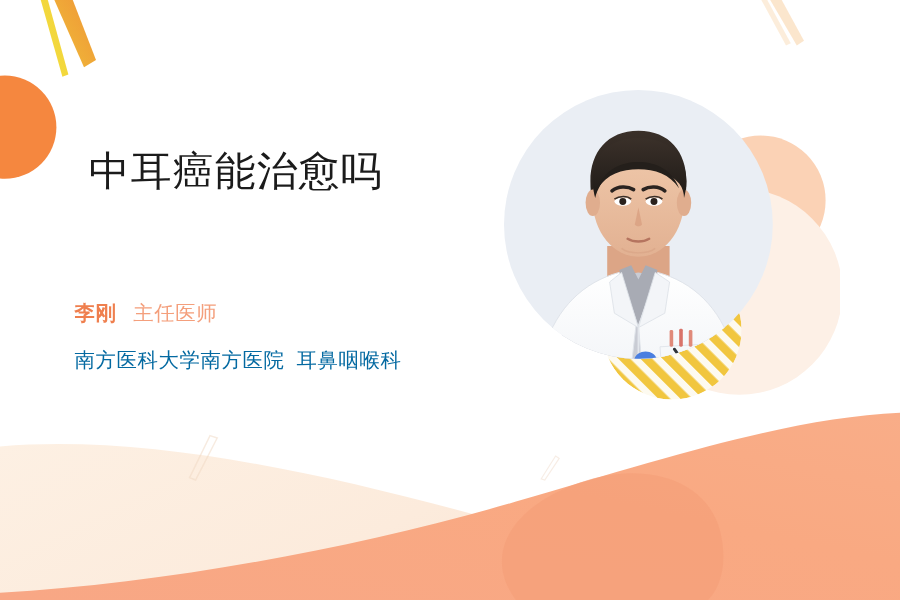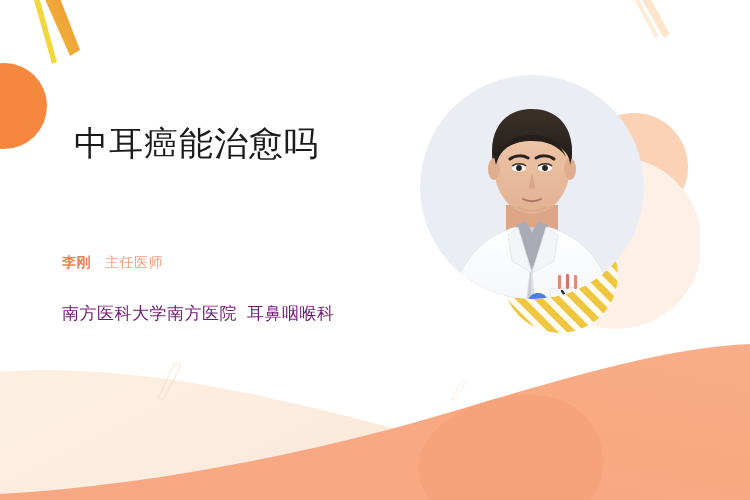--- a/index.html
+++ b/index.html
@@ -58,39 +58,39 @@
     white-space: nowrap;
   }
 
   #doctor-info {
     position: absolute;
     left: 62px;
     top: 248px;
     z-index: 3;
   }
   #doctor-line-1 {
-    font-size: 14px;
+    font-size: 17px;
     line-height: 28px;
     white-space: nowrap;
     letter-spacing: 0.5px;
   }
   #doctor-name {
     font-weight: bold;
     color: #ef7f4e;
     margin-right: 14px;
   }
   #doctor-title {
     color: #f49f7c;
   }
   #doctor-line-2 {
     font-size: 17px;
     line-height: 28px;
-    color: #701a75;
+    color: #0369a1;
     white-space: nowrap;
-    margin-top: 24px;
+    margin-top: 11px;
     letter-spacing: 0.5px;
   }
   #hospital-dept { margin-left: 10px; }
 </style>
 </head>
 <body>
 
 <div id="card">
 
   <svg id="bg-decor" viewBox="0 0 750 500" xmlns="http://www.w3.org/2000/svg">

